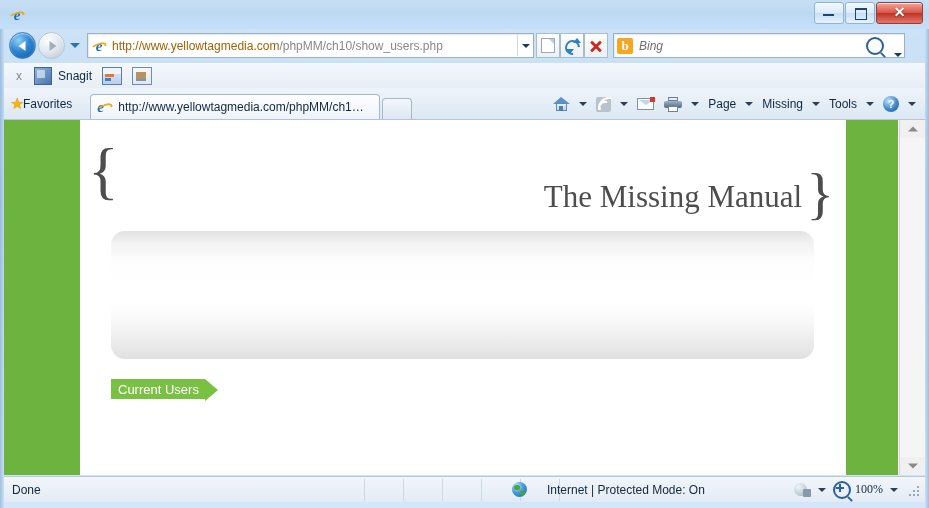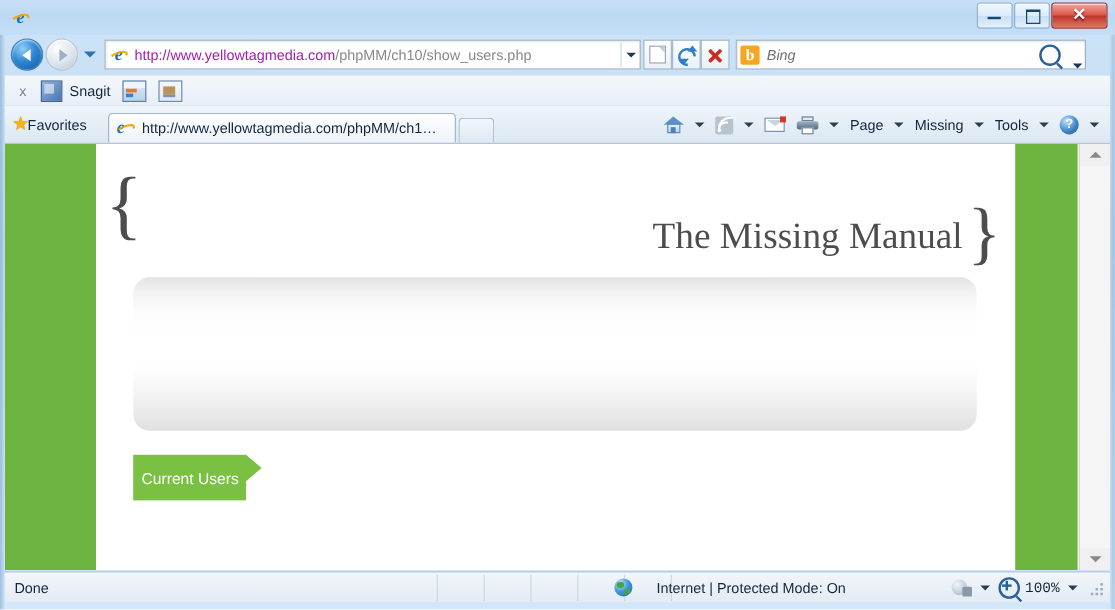--- a/index.html
+++ b/index.html
@@ -163,21 +163,21 @@
   .addr-favicon { margin-left: 3px; width: 16px; height: 16px; flex: none; position: relative;}
   .addr-url {
     margin-left: 5px;
     font-size: 12px;
     white-space: nowrap;
     overflow: hidden;
     color: #888;
     flex: 1;
     font-family: "Liberation Sans", sans-serif;
   }
-  .addr-url b { color: #a21caf; font-weight: normal; }
+  .addr-url b { color: #a16207; font-weight: normal; }
   .addr-caret {
     width: 15px; height: 21px;
     flex: none;
     position: relative;
     border-left: 1px solid #cdd9e4;
   }
   .caret-dn {
     position: absolute; left: 4px; top: 9px;
     width: 0; height: 0;
     border-left: 4px solid transparent;
@@ -503,21 +503,21 @@
         #fdfdfd 30px,
         #ffffff 55px,
         #ffffff 72px,
         #f7f7f7 92px,
         #ebebeb 112px,
         #e0e0e0 128px);
   }
   .panel-tab {
     position: absolute;
     left: 107px; top: 259px;
-    height: 38px;
+    height: 20px;
     display: flex;
     align-items: stretch;
   }
   .panel-tab-body {
     background: #7ac143;
     display: flex;
     align-items: center;
     padding: 0 6px 0 7px;
   }
   .panel-tab-label {
@@ -625,21 +625,21 @@
     position: relative;
     flex: none;
   }
   .zoom-ico::after {
     content:"";
     position:absolute; right:-4px; bottom:-3px; width:6px;height:2px;background:#2a6099;
     transform: rotate(45deg);
   }
   .zoom-ico .plus-h { position:absolute; left:1px; top:4px; width:8px; height:2px; background:#2a6099;}
   .zoom-ico .plus-v { position:absolute; left:4px; top:1px; width:2px; height:8px; background:#2a6099;}
-  .zoom-label { font-size:12px; color:#11283f; font-family:Liberation Mono, monospace;text-align:right;}
+  .zoom-label { font-size:12px; color:#11283f; font-family:Liberation Serif, serif;text-align:right;}
   .grip {
     width: 12px; height: 12px;
     position: relative;
     margin-left: 2px;
   }
   .grip i {
     position:absolute; width:2px;height:2px;background:#9aa9b8;
   }
 
   

